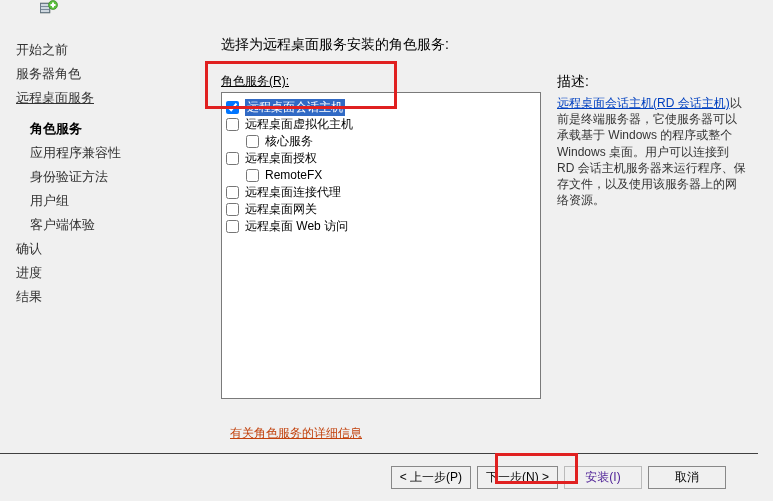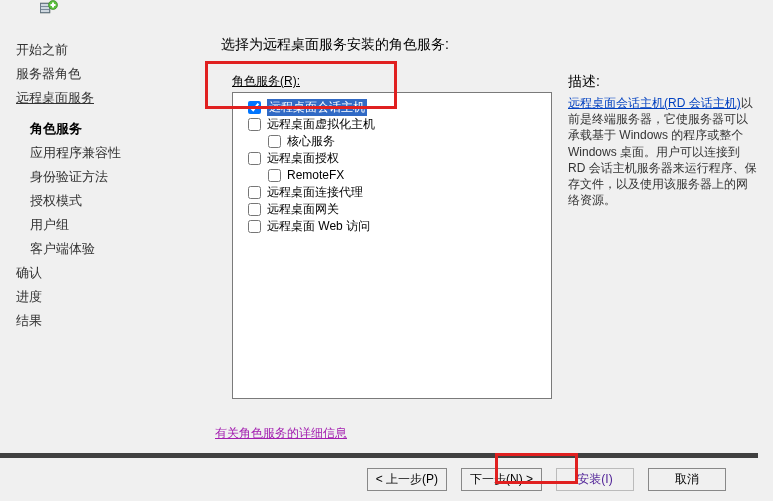--- a/index.html
+++ b/index.html
@@ -48,28 +48,27 @@
     margin-bottom: 19px;
   }
   .subhead {
     font-size: 12px;
     margin-bottom: 2px;
     text-decoration: underline;
   }
   .row {
     display: flex;
     gap: 16px;
-    justify-content: center;
   }
   .listbox {
     width: 320px;
     height: 307px;
     background: #fff;
     border: 1px solid #7a7a7a;
-    padding: 6px 15px;
+    padding: 6px 4px;
     position: relative;
   }
   .tree-item {
     display: flex;
     align-items: center;
     gap: 6px;
     height: 17px;
     line-height: 17px;
   }
   .tree-indent { padding-left: 20px; }
@@ -89,38 +88,38 @@
     pointer-events: none;
   }
   .hl1 { left: 205px; top: 61px; width: 192px; height: 48px; }
   .hl2 { left: 495px; top: 453px; width: 83px; height: 31px; }
   .desc-col { width: 190px; }
   .desc-head { font-size: 14px; margin-bottom: 4px; }
   .desc-text { font-size: 12px; color: #333; line-height: 1.35; }
   .desc-link { color: #0040c0; text-decoration: underline; cursor: pointer; }
   .details-link {
     position: absolute;
-    left: 215px;
+    left: 230px;
     top: 425px;
-    color: #a21caf;
+    color: #c2410c;
     text-decoration: underline;
     cursor: pointer;
     font-size: 12px;
   }
   .btnbar {
     position: absolute;
     left: 0; bottom: 0;
     width: 758px; height: 48px;
-    border-top: 5px solid #404040;
+    border-top: 1px solid #404040;
     background: #f0f0f0;
     display: flex;
     justify-content: flex-end;
     align-items: center;
     padding-right: 32px;
-    gap: 14px;
+    gap: 6px;
   }
   .btn {
     min-width: 78px;
     height: 23px;
     font-size: 12px;
     background: #f0f0f0;
     border: 1px solid #888;
     cursor: pointer;
     padding: 0 8px;
   }
@@ -146,21 +145,20 @@
 </span>
 
 <div class="content">
   <div class="nav">
     <div class="nav-item">开始之前</div>
     <div class="nav-item">服务器角色</div>
     <div class="nav-item nav-underline">远程桌面服务</div>
     <div class="nav-item nav-indent nav-selected">角色服务</div>
     <div class="nav-item nav-indent">应用程序兼容性</div>
     <div class="nav-item nav-indent">身份验证方法</div>
-    <div class="nav-item nav-indent">授权模式</div>
     <div class="nav-item nav-indent">用户组</div>
     <div class="nav-item nav-indent">客户端体验</div>
     <div class="nav-item">确认</div>
     <div class="nav-item">进度</div>
     <div class="nav-item">结果</div>
   </div>
 
   <div class="main">
     <div class="heading">选择为远程桌面服务安装的角色服务:</div>
     <div class="row">

